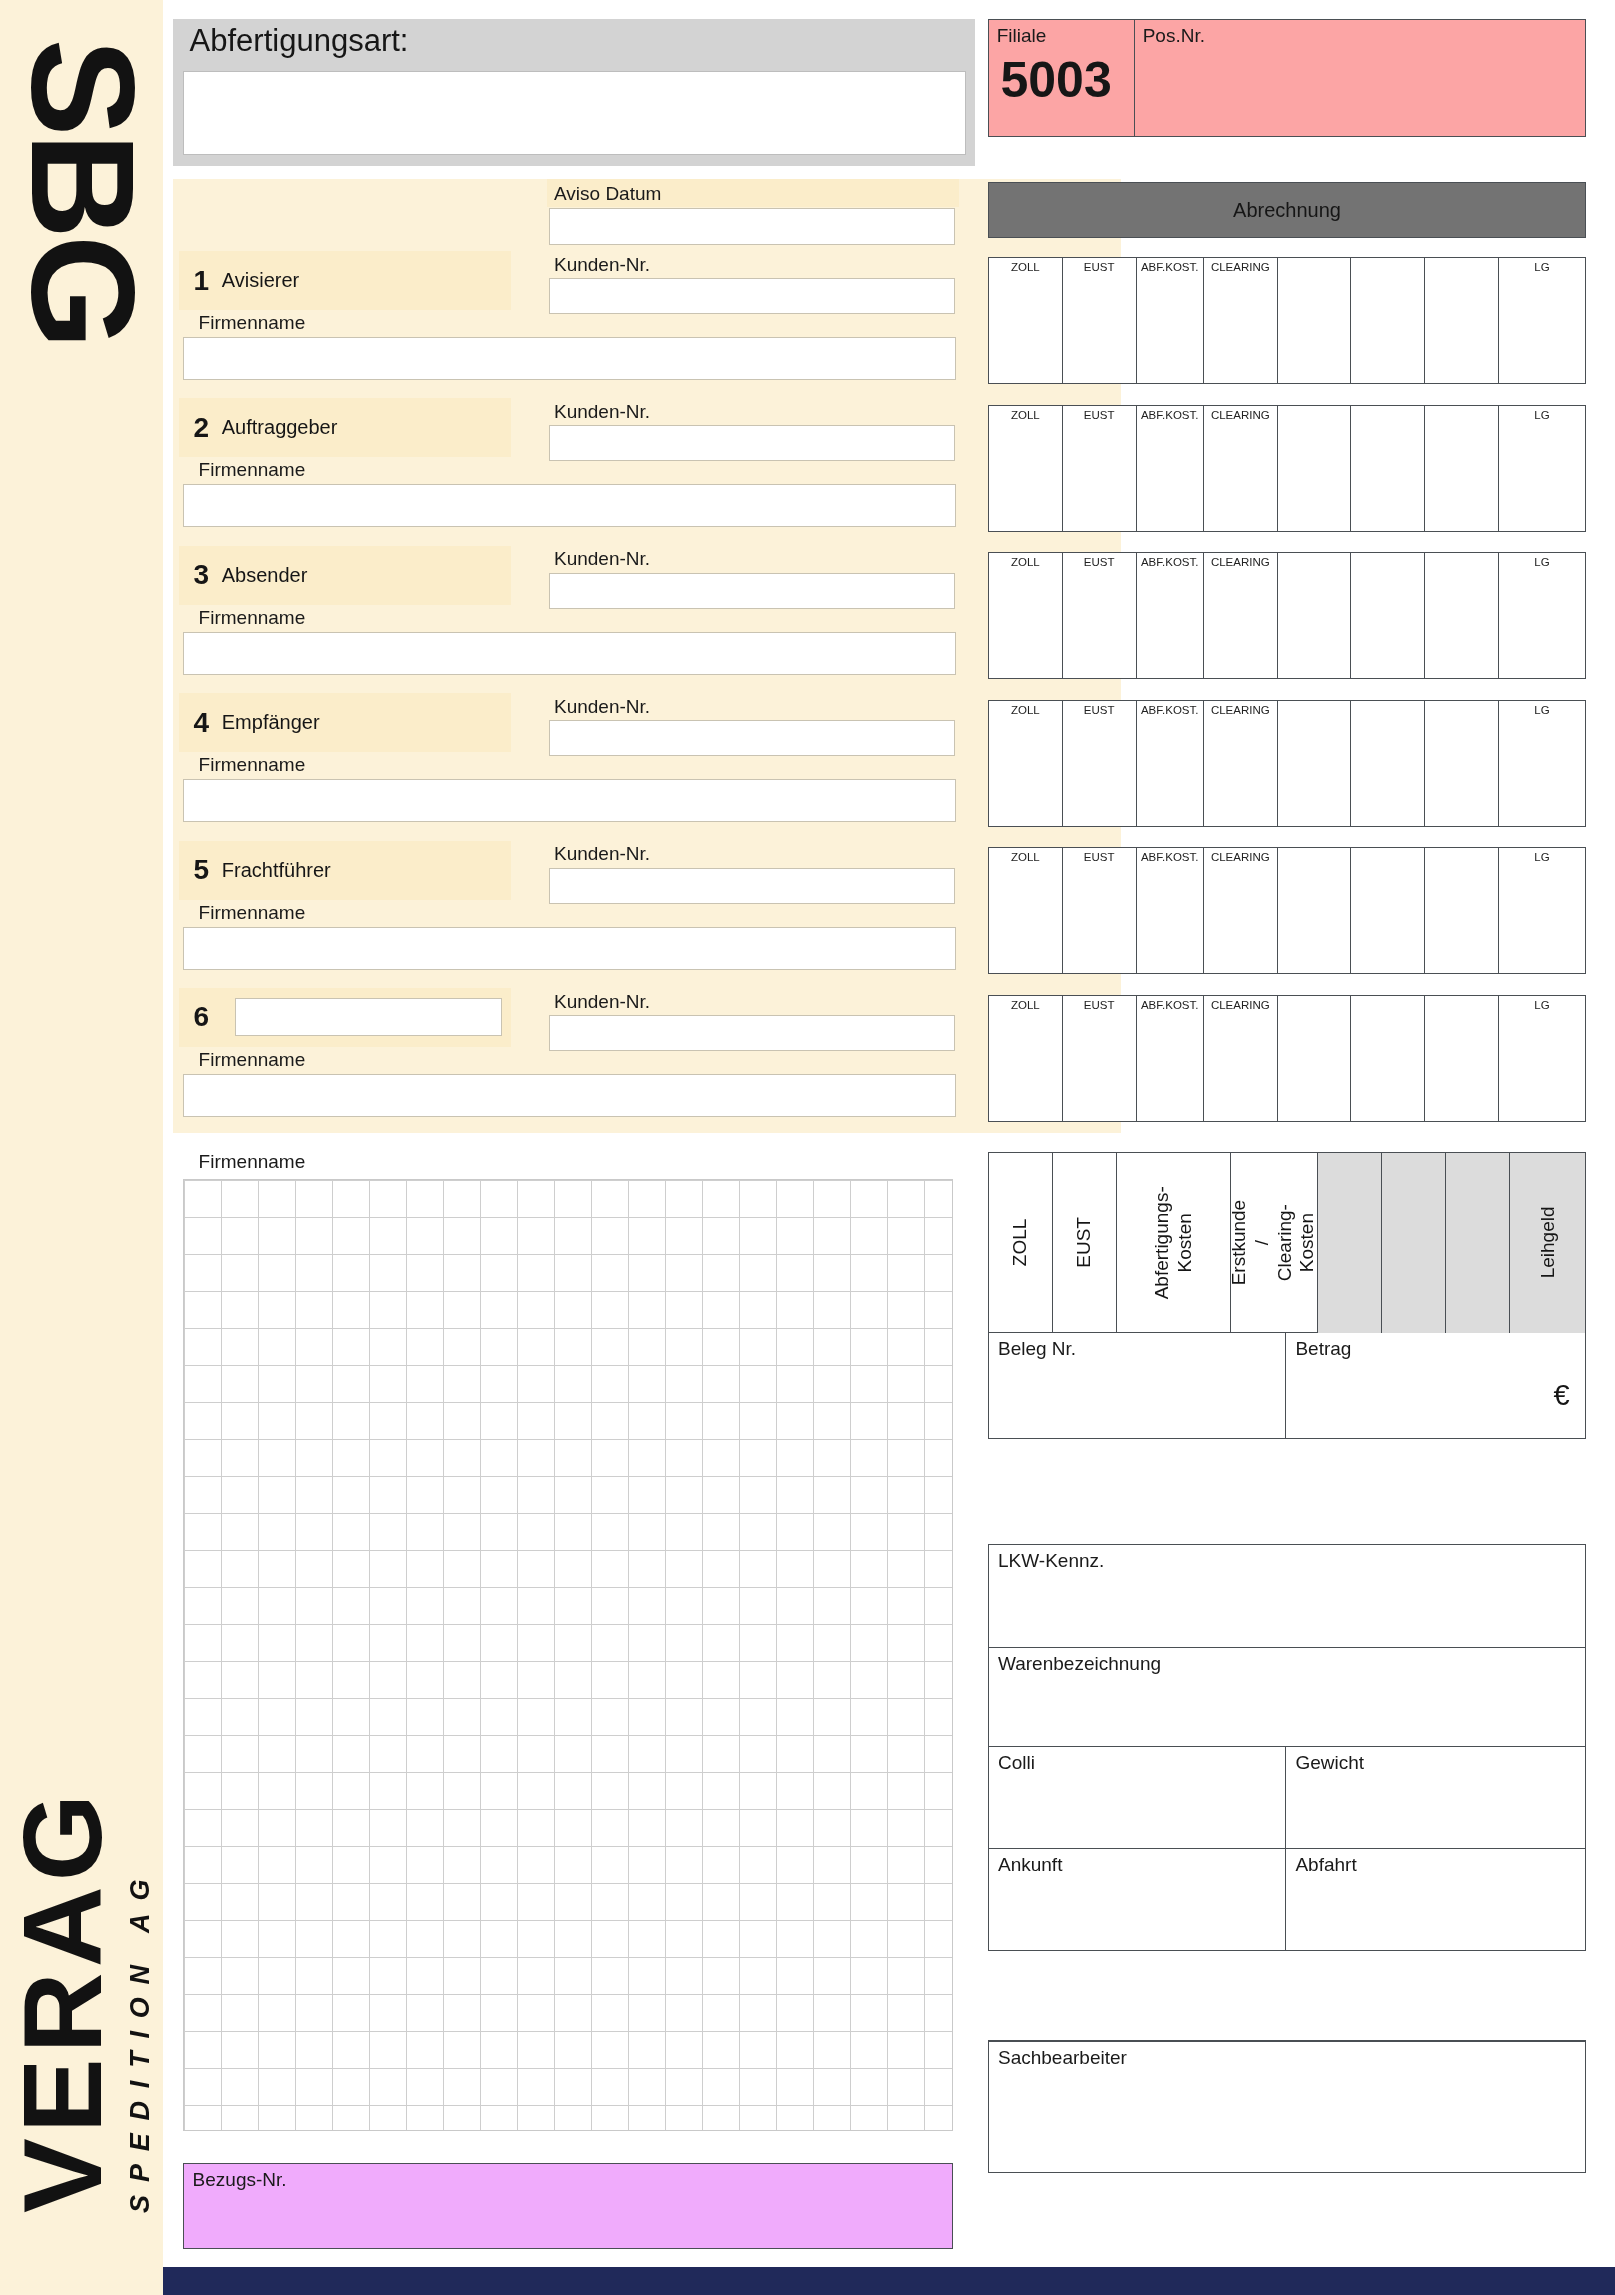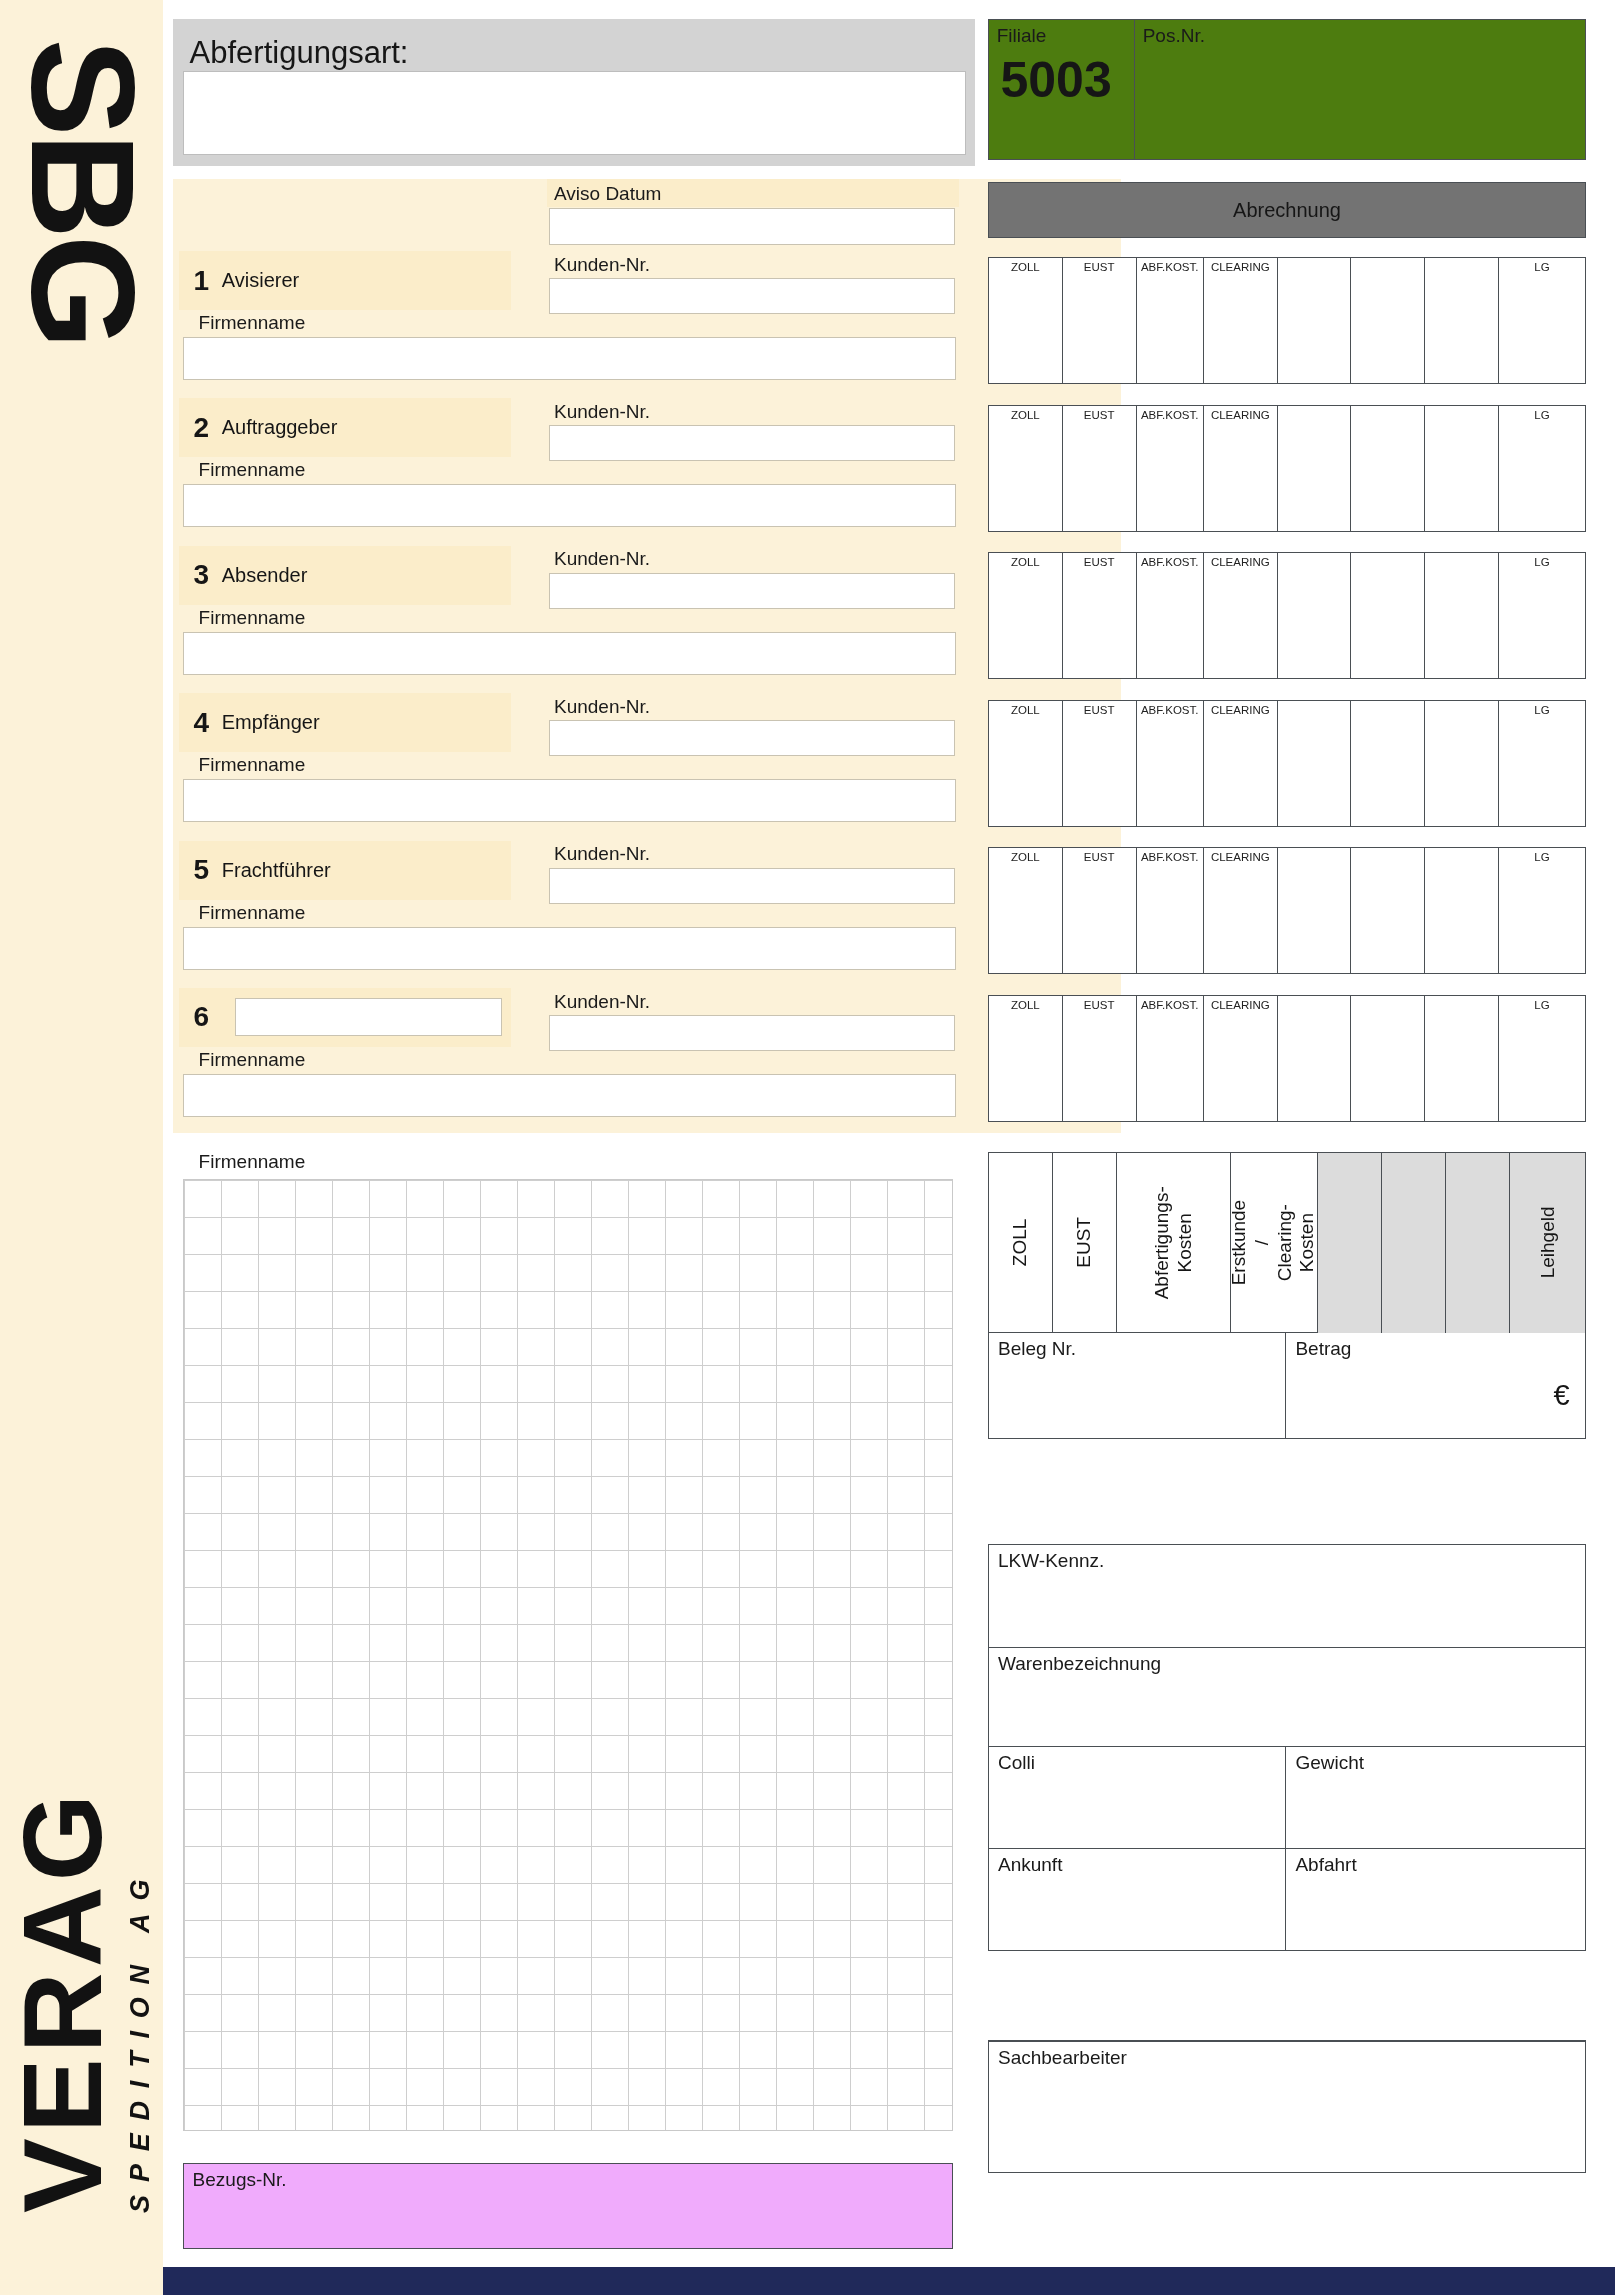--- a/index.html
+++ b/index.html
@@ -26,24 +26,24 @@
   }
   .verag-main { font-size:112px; font-weight:bold; letter-spacing:5.1px; color:#121212; line-height:1; }
   .verag-sub { font-size:27px; font-weight:bold; font-style:italic; letter-spacing:12.8px; color:#121212; margin-top:6.4px; }
 
   
   .small-label { font-size:19px; color:#1a1a1a; }
   .input-box { background:#ffffff; border:1.3px solid #c9c3b2; }
 
   
   .abf-box { position:absolute; left:173px; top:19px; width:802px; height:147px; background:#d3d3d3; }
-  .abf-label { position:absolute; left:16.6px; top:16px; font-size:31px; }
+  .abf-label { position:absolute; left:16.6px; top:4px; font-size:31px; }
   .abf-input { position:absolute; left:9.6px; top:52px; width:783px; height:84px; background:#fff; border:0.6px solid #bdbdbd; }
 
-  .filiale-box { position:absolute; left:988px; top:19px; width:598px; height:141px; border:1.9px solid #4a4f54; display:grid; grid-template-columns:146px 1fr; background:#4d7c0f; }
+  .filiale-box { position:absolute; left:988px; top:19px; width:598px; height:118px; border:1.9px solid #4a4f54; display:grid; grid-template-columns:146px 1fr; background:#fca5a5; }
   .filiale-cell { border-right:1.3px solid #4a4f54; padding:5.1px 7.7px; position:relative; }
   .posnr-cell { padding:5.1px 7.7px; }
   .filiale-value { font-size:50px; font-weight:bold; margin:7.7px 0 0 3.8px; line-height:1; }
 
   
   .left-col { position:absolute; left:173px; top:179px; width:805px; }
   .cream-panel { width:948px; height:954px; background:#fcf2d9; position:relative; }
 
   .aviso-row { position:relative; height:72px; }
   .aviso-strip { position:absolute; left:374px; top:0; width:412px; height:28px; background:#fbedca; }

